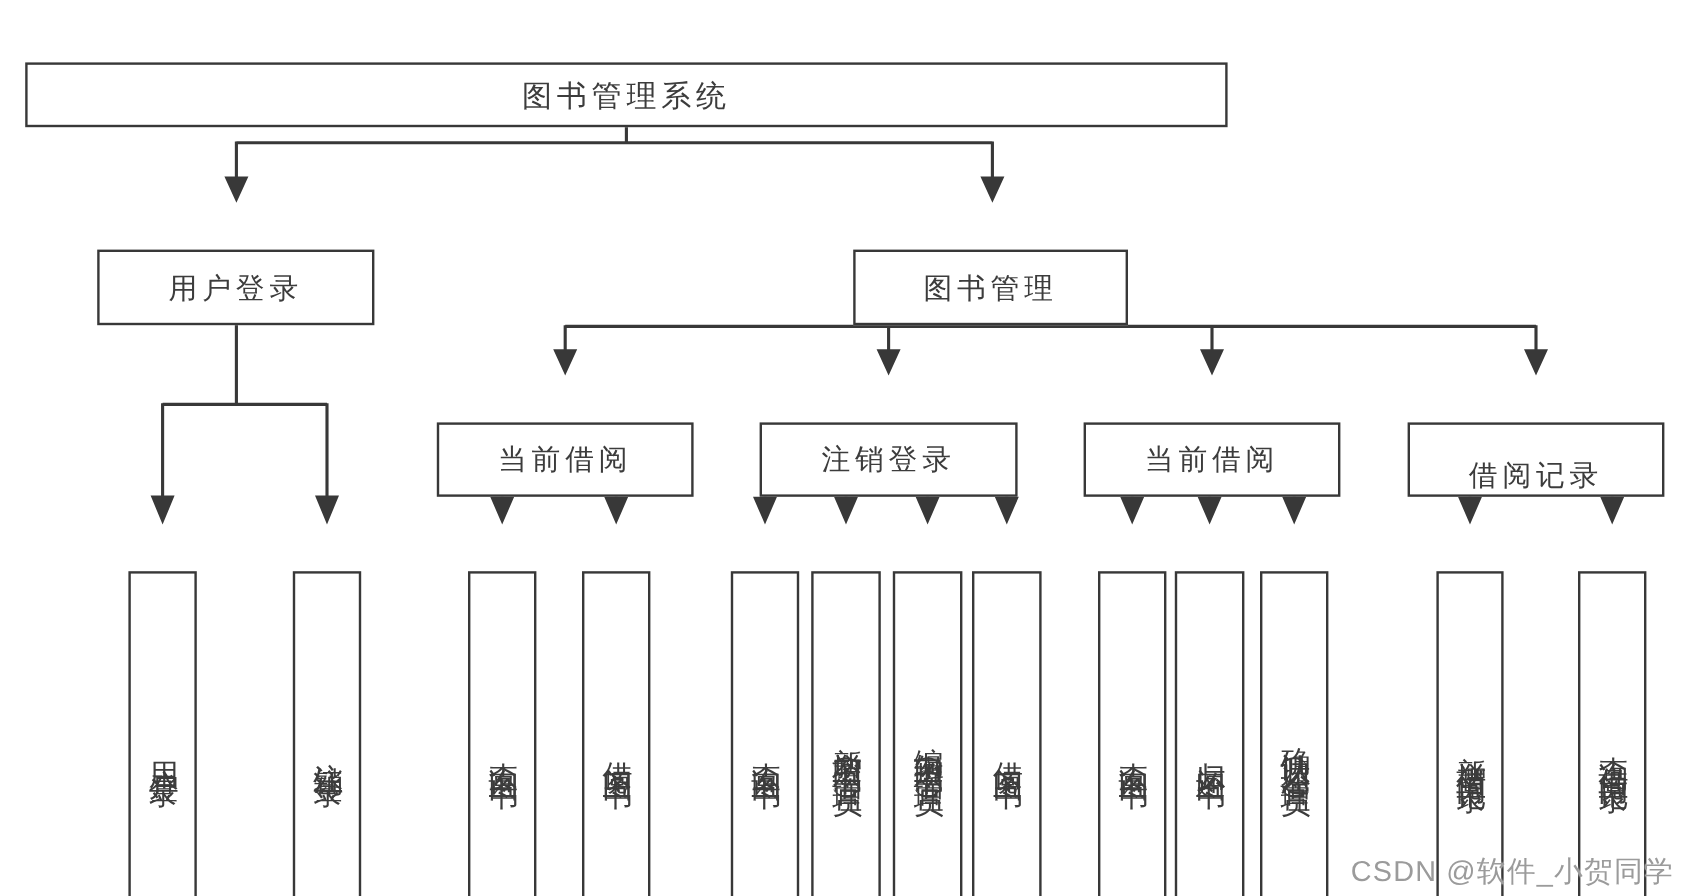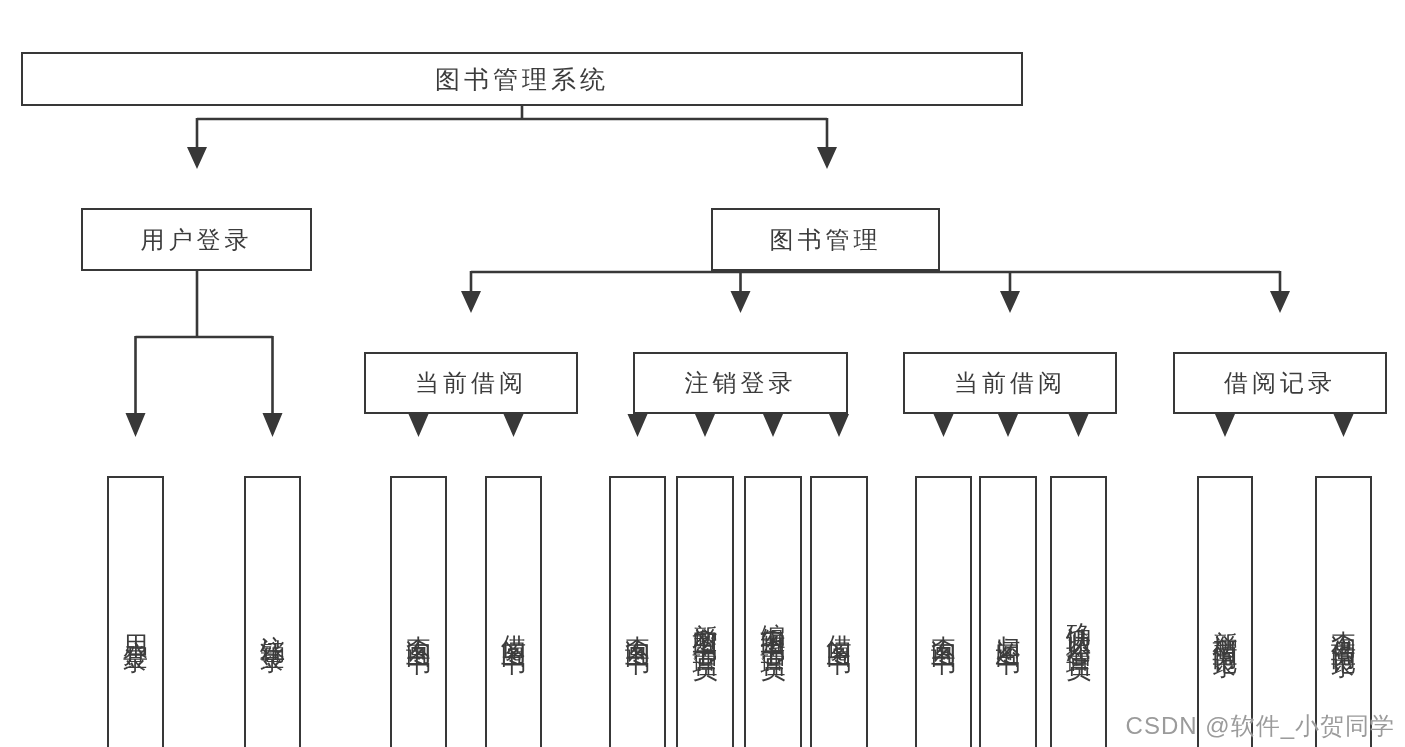--- a/index.html
+++ b/index.html
@@ -109,21 +109,21 @@
 
   <div class="box" style="left:364px;top:313px;width:214px;height:62px;">
     <span class="h-label">当前借阅</span>
   </div>
   <div class="box" style="left:633px;top:313px;width:215px;height:62px;">
     <span class="h-label">注销登录</span>
   </div>
   <div class="box" style="left:903px;top:313px;width:214px;height:62px;">
     <span class="h-label">当前借阅</span>
   </div>
-  <div class="box" style="left:1173px;top:313px;width:214px;height:62px;">
+  <div class="box" style="left:1173px;top:313px;width:214px;height:62px;align-items:flex-end;">
     <span class="h-label">借阅记录</span>
   </div>
 
   <div class="box" style="left:107px;top:437px;width:57px;height:298px;">
     <span class="v-label">用户登录</span>
   </div>
   <div class="box" style="left:244px;top:437px;width:57px;height:298px;">
     <span class="v-label">注销登录</span>
   </div>
 

